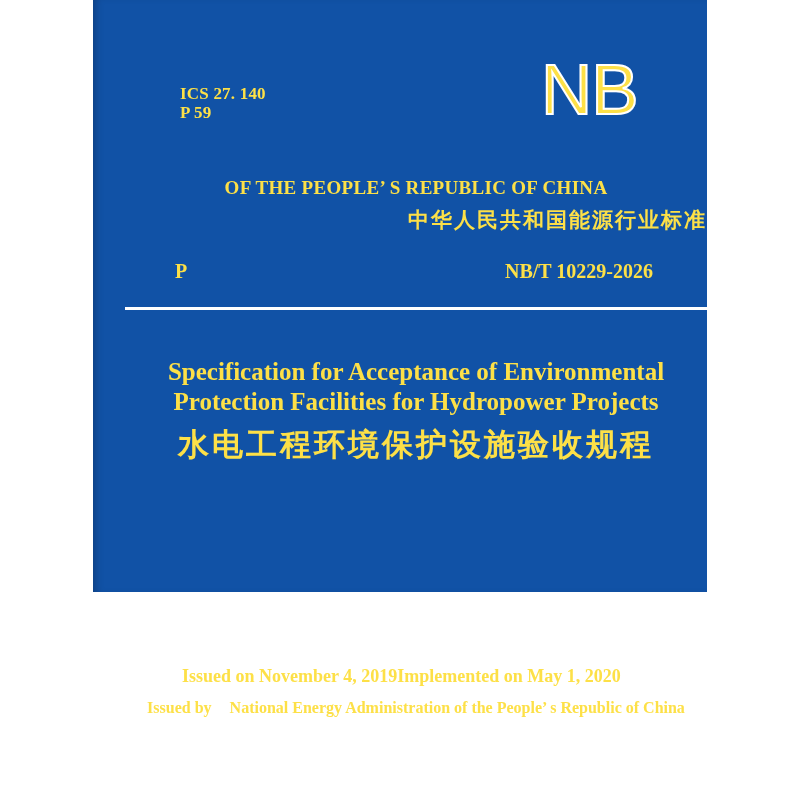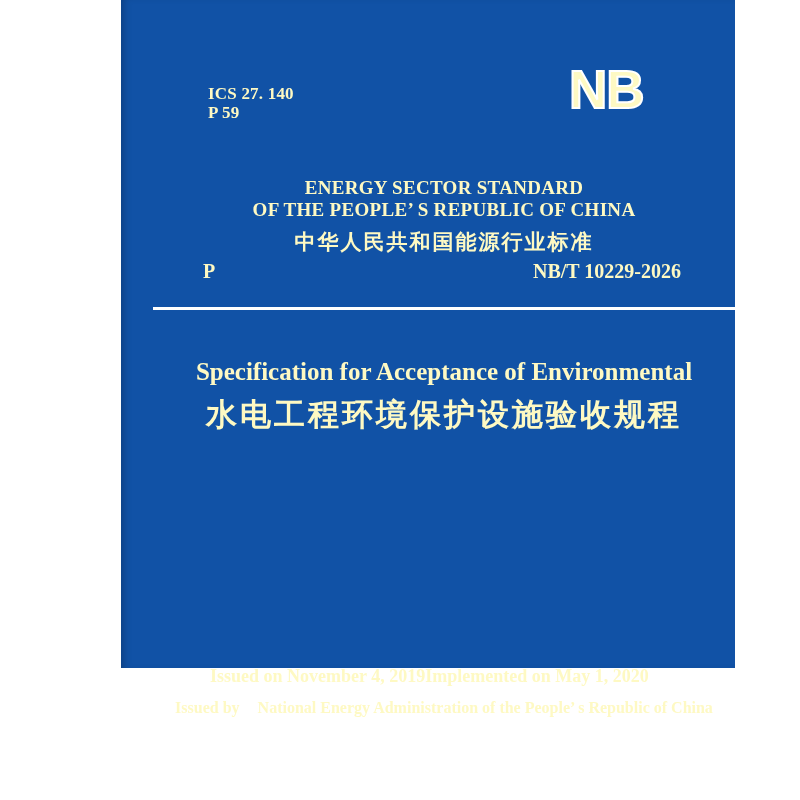--- a/index.html
+++ b/index.html
@@ -13,43 +13,42 @@
     width: 800px;
     height: 800px;
     background: #ffffff;
     overflow: hidden;
   }
   .page {
     position: absolute;
     left: 93px;
     top: 0;
     width: 614px;
-    height: 668px;
+    height: 592px;
     background: #1152A6;
-    color: #fef9c3;
+    color: #fde047;
     box-shadow: inset 7px 0 8px -5px rgba(0,0,0,0.25);
-    margin-left: 28px;
   }
   .ics-block {
     position: absolute;
     left: 87px;
     top: 84px;
     font-size: 17px;
     font-weight: bold;
     line-height: 19px;
     letter-spacing: 0.2px;
   }
   .nb-logo {
     position: absolute;
     left: 448px;
     top: 50px;
     font-family: "Liberation Sans", sans-serif;
-    font-size: 53px;
+    font-size: 71px;
     line-height: 80px;
-    font-weight: bold;
+    font-weight: normal;
     letter-spacing: -1px;
     -webkit-text-stroke: 2px #ffffff;
   }
   .org-heading {
     position: absolute;
     left: 32px;
     top: 177px;
     width: 582px;
     text-align: center;
   }
@@ -59,20 +58,21 @@
     line-height: 22px;
     letter-spacing: 0.3px;
   }
   .org-cn {
     margin-top: 9px;
     font-family: "Liberation Sans", sans-serif;
     font-size: 21px;
     font-weight: bold;
     line-height: 24px;
     letter-spacing: 2px;
+    text-align: right;
   }
   .std-row {
     position: absolute;
     left: 32px;
     top: 260px;
     width: 582px;
     padding: 0 54px 0 50px;
     box-sizing: border-box;
     display: flex;
     justify-content: space-between;
@@ -141,34 +141,34 @@
   <div class="page">
 
     <div class="ics-block">
       <div>ICS 27. 140</div>
       <div>P 59</div>
     </div>
 
     <div class="nb-logo">NB</div>
 
     <div class="org-heading">
-      <div class="org-line">ENERGY SECTOR STANDARD</div>
       <div class="org-line">OF THE PEOPLE’ S REPUBLIC OF CHINA</div>
       <div class="org-cn">中华人民共和国能源行业标准</div>
     </div>
 
     <div class="std-row">
       <span>P</span>
       <span>NB/T 10229-2026</span>
     </div>
 
     <div class="rule rule1"></div>
 
     <div class="title-block">
       <div class="title-en">Specification for Acceptance of Environmental</div>
+      <div class="title-en">Protection Facilities for Hydropower Projects</div>
       <div class="title-cn">水电工程环境保护设施验收规程</div>
     </div>
 
     <div class="dates-row">
       <span>Issued on November 4, 2019</span>
       <span>Implemented on May 1, 2020</span>
     </div>
 
     <div class="rule rule2"></div>
 

